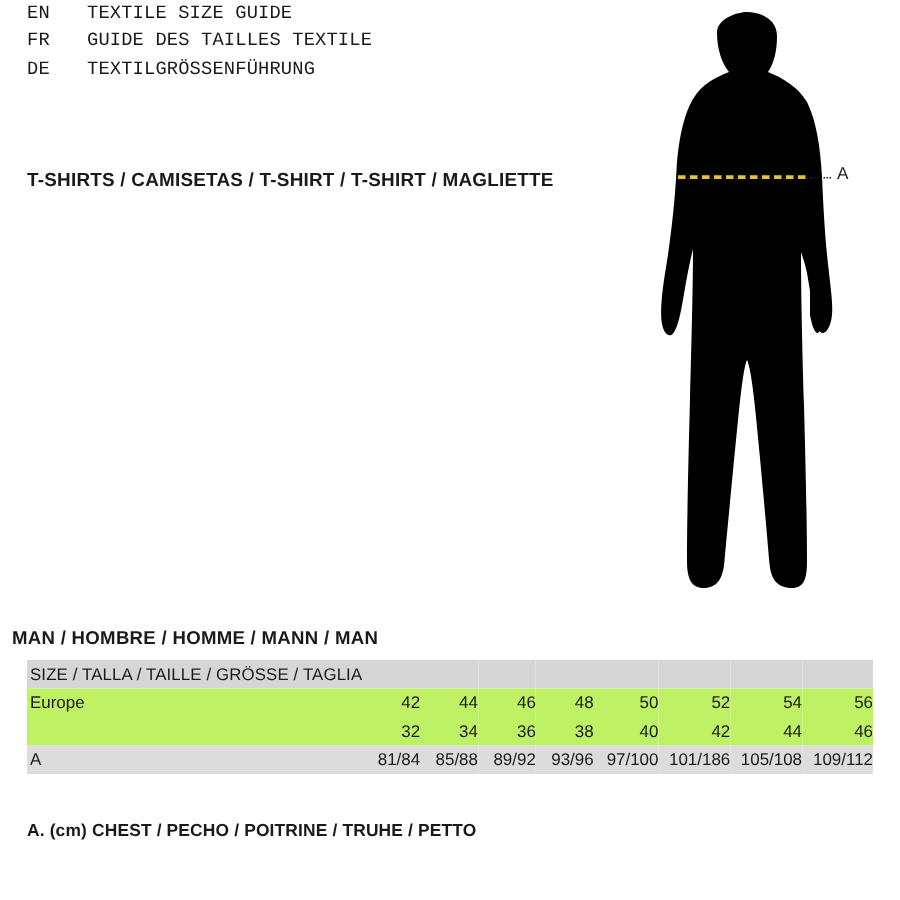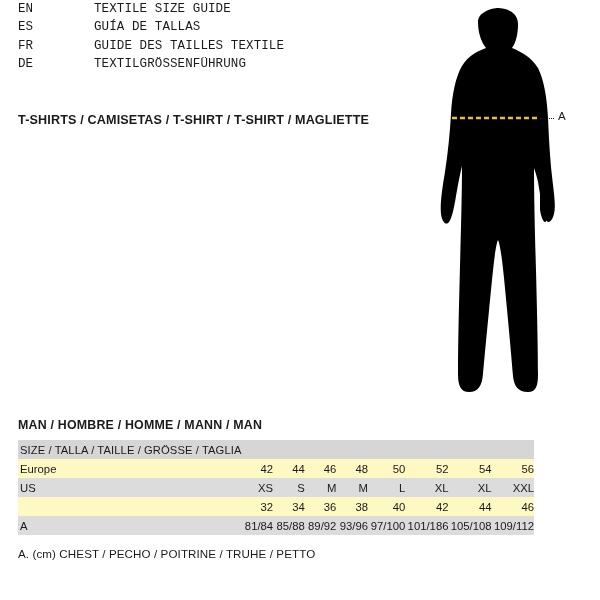--- a/index.html
+++ b/index.html
@@ -36,21 +36,20 @@
     line-height: 18.4px;
     letter-spacing: 0.1px;
     white-space: nowrap;
   }
   .lang-code {
     width: 40px;
     flex: 0 0 40px;
   }
   .lang-text {
     flex: 1 1 auto;
-    margin-left: 36px;
   }
 
   
   .cat-block {
     position: absolute;
     left: 18px;
     top: 110px;
     width: 420px;
   }
   .cat-line {
@@ -84,85 +83,82 @@
     position: absolute;
     left: 140px;
     top: 110px;
     width: 14px;
     border-top: 1.5px dotted #1a1a1a;
   }
 
   
   .man-heading {
     position: absolute;
-    left: 18px;
+    left: 8px;
     top: 418px;
     font-size: 12.4px;
     font-weight: bold;
     letter-spacing: 0.2px;
     white-space: nowrap;
   }
 
   
   .size-table {
     position: absolute;
     left: 18px;
     top: 440px;
-    width: 516px;
+    width: 564px;
     border-collapse: collapse;
     font-size: 11.3px;
     padding-left: 13px;
   }
   .size-table td {
     padding: 0;
     height: 19px;
     vertical-align: middle;
     white-space: nowrap;
   }
   .row-head td {
     background: #d6d6d6;
     font-size: 11.2px;
     letter-spacing: 0.1px;
   }
-  .row-light td { background: #fef9c3; }
+  .row-light td { background: #bef264; }
   .row-dark td  { background: #dcdcdc; }
 
   .col-label {
     width: 86px;
     padding-left: 2px !important;
   }
   .col-val {
     width: 68px;
     text-align: right;
   }
   .cell-pad { padding-left: 2px; }
 
   
   .footnote {
     position: absolute;
     left: 18px;
     top: 547px;
     font-size: 11.6px;
     letter-spacing: 0.1px;
     white-space: nowrap;
+    font-weight: bold;
   }
 </style>
 </head>
 <body>
 
 <div class="page">
 
   <div class="lang-block">
     <div class="lang-row">
       <span class="lang-code">EN</span>
       <span class="lang-text">TEXTILE SIZE GUIDE</span>
-    </div>
-    <div class="lang-row">
-      <span class="lang-code">ES</span>
-      <span class="lang-text">GUÍA DE TALLAS</span>
     </div>
     <div class="lang-row">
       <span class="lang-code">FR</span>
       <span class="lang-text">GUIDE DES TAILLES TEXTILE</span>
     </div>
     <div class="lang-row">
       <span class="lang-code">DE</span>
       <span class="lang-text">TEXTILGRÖSSENFÜHRUNG</span>
     </div>
   </div>
@@ -234,31 +230,20 @@
         <td class="col-label cell-pad">Europe</td>
         <td class="col-val">42</td>
         <td class="col-val">44</td>
         <td class="col-val">46</td>
         <td class="col-val">48</td>
         <td class="col-val">50</td>
         <td class="col-val">52</td>
         <td class="col-val">54</td>
         <td class="col-val">56</td>
       </tr>
-      <tr class="row-dark">
-        <td class="col-label cell-pad">US</td>
-        <td class="col-val">XS</td>
-        <td class="col-val">S</td>
-        <td class="col-val">M</td>
-        <td class="col-val">M</td>
-        <td class="col-val">L</td>
-        <td class="col-val">XL</td>
-        <td class="col-val">XL</td>
-        <td class="col-val">XXL</td>
-      </tr>
       <tr class="row-light">
         <td class="col-label cell-pad"></td>
         <td class="col-val">32</td>
         <td class="col-val">34</td>
         <td class="col-val">36</td>
         <td class="col-val">38</td>
         <td class="col-val">40</td>
         <td class="col-val">42</td>
         <td class="col-val">44</td>
         <td class="col-val">46</td>

